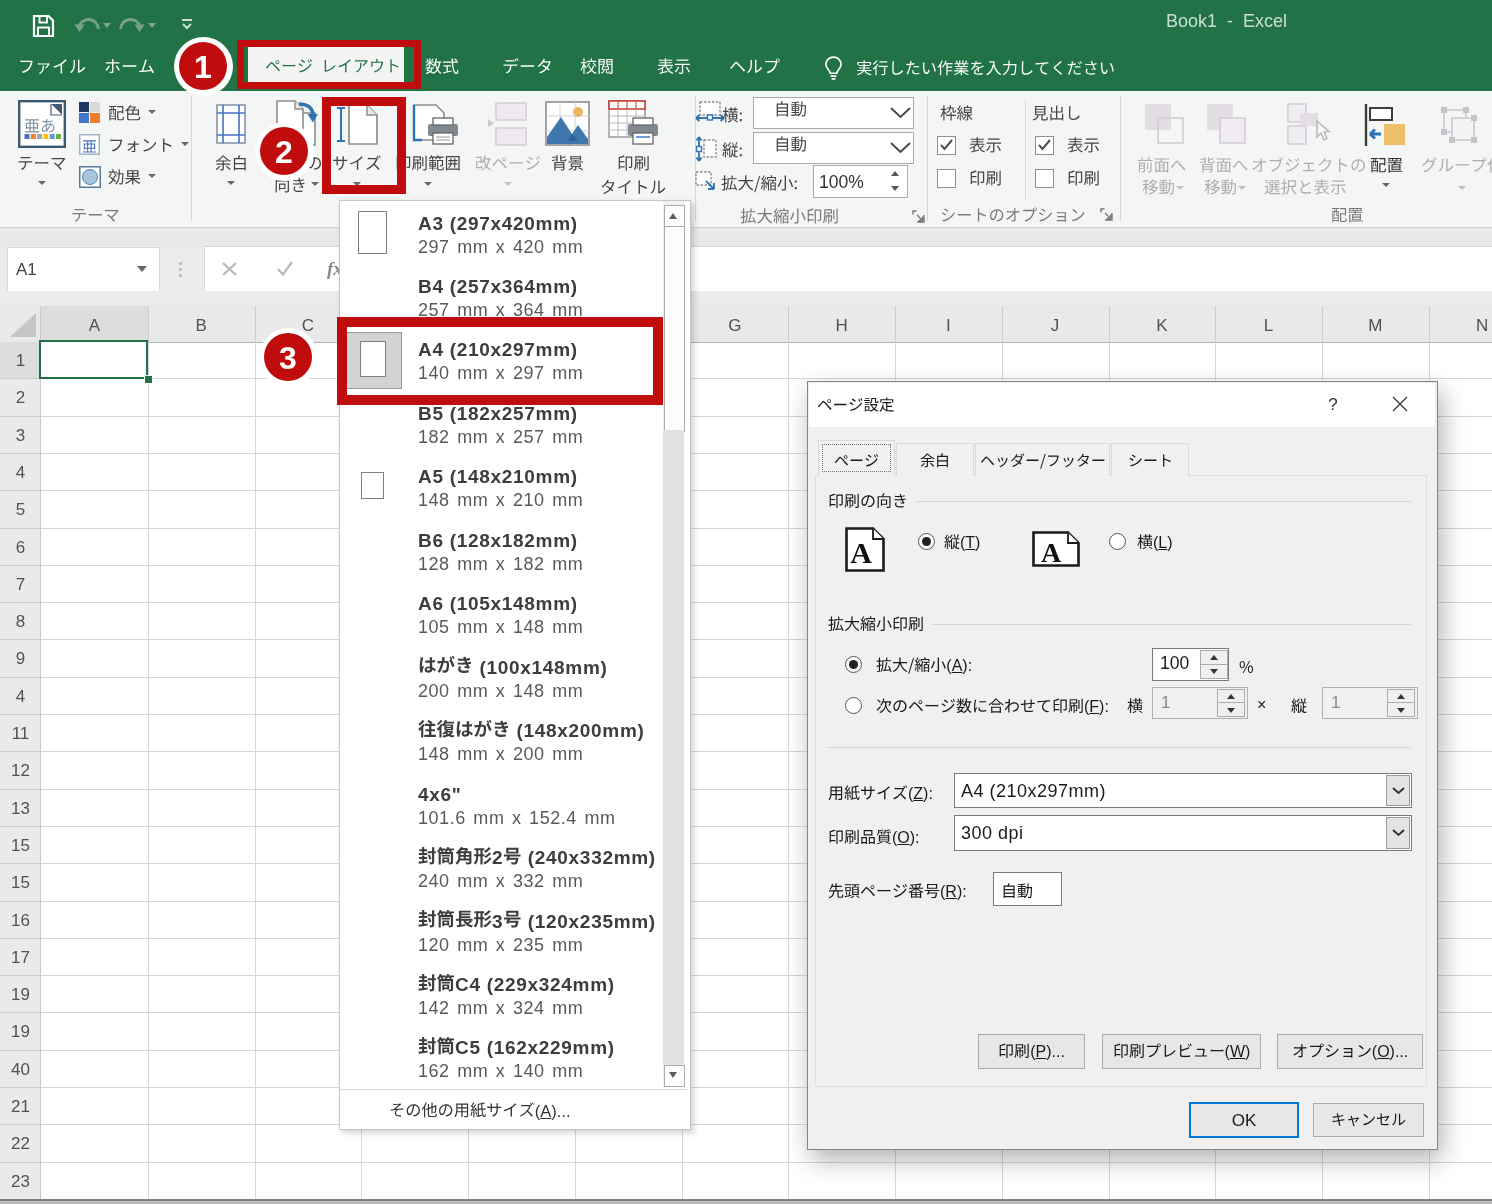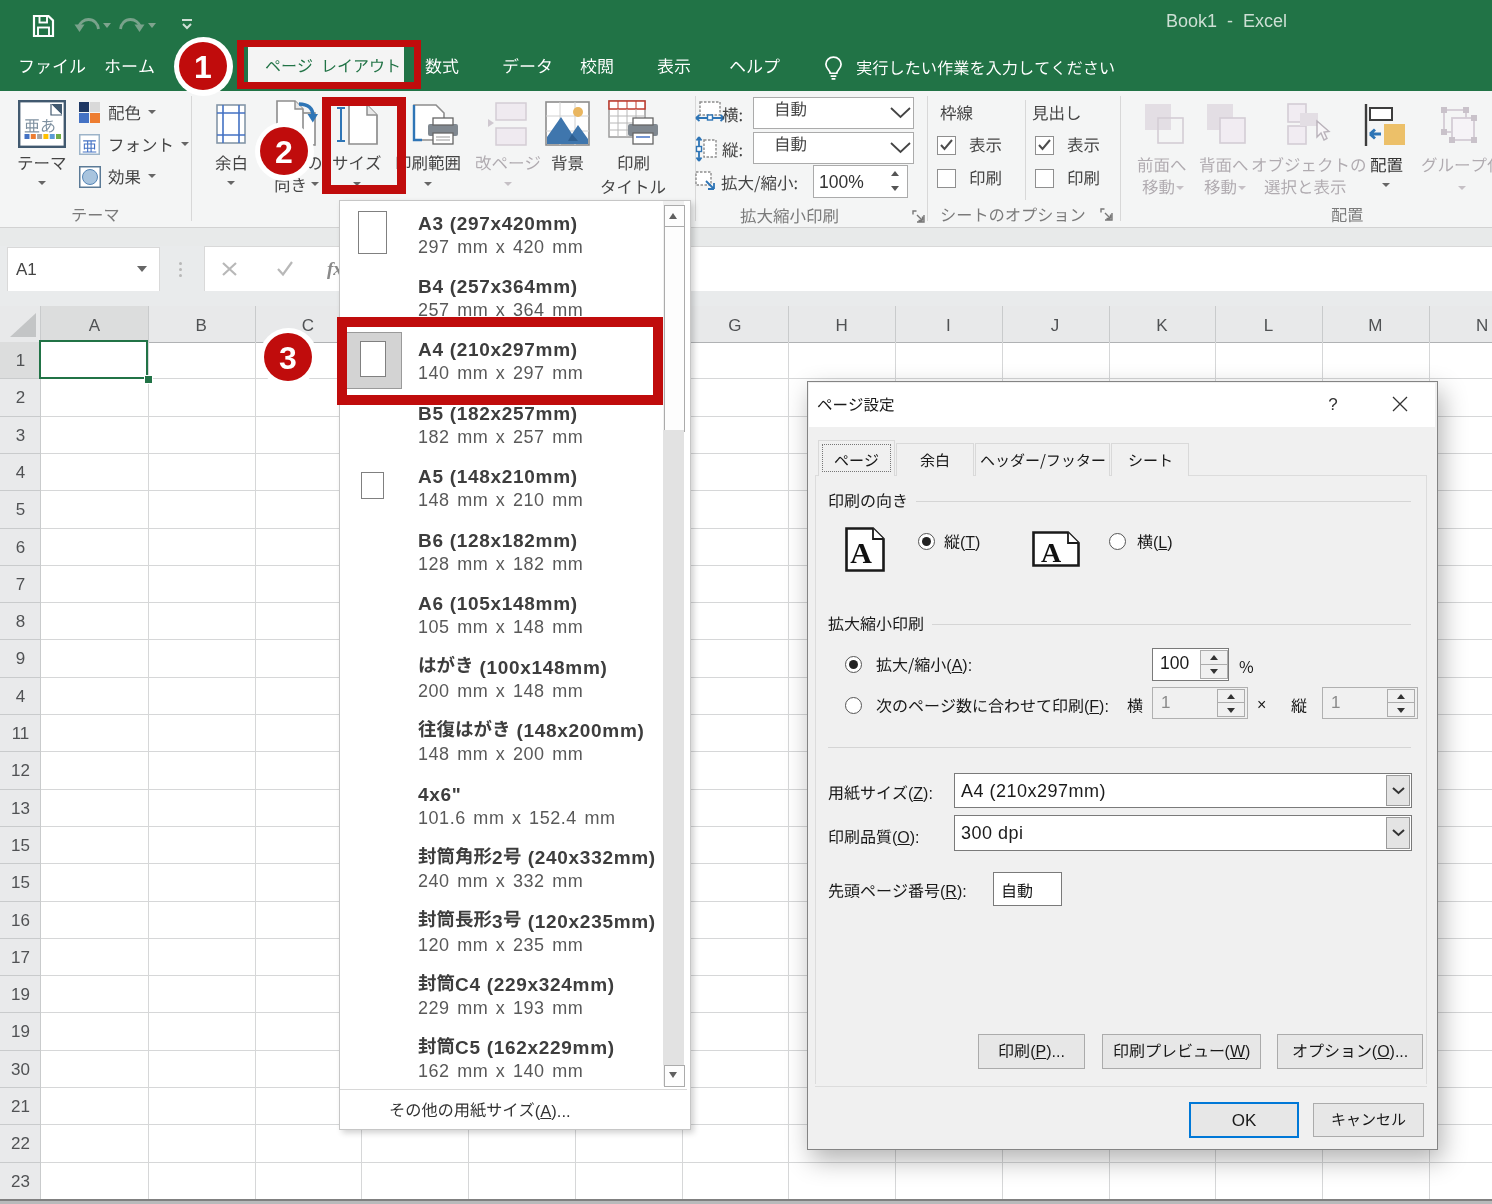--- a/index.html
+++ b/index.html
@@ -659,21 +659,21 @@
 <div style="position:absolute;left:0;top:874.2px;width:41px;text-align:center;font-family:&quot;Liberation Sans&quot;,sans-serif;font-size:17px;color:#505254;line-height:1">15</div>
 <div style="position:absolute;left:0.0px;top:937.8px;width:41.0px;height:1.0px;background:#c9cbcc"></div>
 <div style="position:absolute;left:0;top:911.5px;width:41px;text-align:center;font-family:&quot;Liberation Sans&quot;,sans-serif;font-size:17px;color:#505254;line-height:1">16</div>
 <div style="position:absolute;left:0.0px;top:975.1px;width:41.0px;height:1.0px;background:#c9cbcc"></div>
 <div style="position:absolute;left:0;top:948.8px;width:41px;text-align:center;font-family:&quot;Liberation Sans&quot;,sans-serif;font-size:17px;color:#505254;line-height:1">17</div>
 <div style="position:absolute;left:0.0px;top:1012.4px;width:41.0px;height:1.0px;background:#c9cbcc"></div>
 <div style="position:absolute;left:0;top:986.1px;width:41px;text-align:center;font-family:&quot;Liberation Sans&quot;,sans-serif;font-size:17px;color:#505254;line-height:1">19</div>
 <div style="position:absolute;left:0.0px;top:1049.7px;width:41.0px;height:1.0px;background:#c9cbcc"></div>
 <div style="position:absolute;left:0;top:1023.4px;width:41px;text-align:center;font-family:&quot;Liberation Sans&quot;,sans-serif;font-size:17px;color:#505254;line-height:1">19</div>
 <div style="position:absolute;left:0.0px;top:1087.0px;width:41.0px;height:1.0px;background:#c9cbcc"></div>
-<div style="position:absolute;left:0;top:1060.7px;width:41px;text-align:center;font-family:&quot;Liberation Sans&quot;,sans-serif;font-size:17px;color:#505254;line-height:1">30</div>
+<div style="position:absolute;left:0;top:1060.7px;width:41px;text-align:center;font-family:&quot;Liberation Sans&quot;,sans-serif;font-size:17px;color:#505254;line-height:1">40</div>
 <div style="position:absolute;left:0.0px;top:1124.3px;width:41.0px;height:1.0px;background:#c9cbcc"></div>
 <div style="position:absolute;left:0;top:1098.0px;width:41px;text-align:center;font-family:&quot;Liberation Sans&quot;,sans-serif;font-size:17px;color:#505254;line-height:1">21</div>
 <div style="position:absolute;left:0.0px;top:1161.6px;width:41.0px;height:1.0px;background:#c9cbcc"></div>
 <div style="position:absolute;left:0;top:1135.3px;width:41px;text-align:center;font-family:&quot;Liberation Sans&quot;,sans-serif;font-size:17px;color:#505254;line-height:1">22</div>
 <div style="position:absolute;left:0.0px;top:1198.9px;width:41.0px;height:1.0px;background:#c9cbcc"></div>
 <div style="position:absolute;left:0;top:1172.6px;width:41px;text-align:center;font-family:&quot;Liberation Sans&quot;,sans-serif;font-size:17px;color:#505254;line-height:1">23</div>
 <div style="position:absolute;left:147.8px;top:342.0px;width:1px;height:862.0px;background:#d6d7d8"></div>
 <div style="position:absolute;left:254.5px;top:342.0px;width:1px;height:862.0px;background:#d6d7d8"></div>
 <div style="position:absolute;left:361.2px;top:342.0px;width:1px;height:862.0px;background:#d6d7d8"></div>
 <div style="position:absolute;left:468.0px;top:342.0px;width:1px;height:862.0px;background:#d6d7d8"></div>
@@ -779,21 +779,21 @@
 <svg class="jp" style="position:absolute;left:503.3px;top:911.2px;" width="18.5" height="18.5" viewBox="0 0 1000 1000" fill="#3d3d3d">
     <use href="#g53f7b" x="0" y="800"></use>
   </svg>
 <div style="position:absolute;left:521.8px;top:911.5px;font-family:&quot;Liberation Sans&quot;,sans-serif;font-size:19.0px;color:#3d3d3d;font-weight:bold;line-height:1;white-space:pre;letter-spacing:0.7px"> (120x235mm)</div>
 <div style="position:absolute;left:418.0px;top:935.5px;font-family:&quot;Liberation Sans&quot;,sans-serif;font-size:18.0px;color:#595959;font-weight:normal;line-height:1;white-space:pre;letter-spacing:0.55px;word-spacing:2px">120 mm x 235 mm</div>
 <svg class="jp" style="position:absolute;left:418.0px;top:974.6px;" width="37.0" height="18.5" viewBox="0 0 2000 1000" fill="#3d3d3d">
     <use href="#g5c01b" x="0" y="800"></use>
     <use href="#g7b52b" x="1000" y="800"></use>
   </svg>
 <div style="position:absolute;left:455.0px;top:974.9px;font-family:&quot;Liberation Sans&quot;,sans-serif;font-size:19.0px;color:#3d3d3d;font-weight:bold;line-height:1;white-space:pre;letter-spacing:0.7px">C4 (229x324mm)</div>
-<div style="position:absolute;left:418.0px;top:998.9px;font-family:&quot;Liberation Sans&quot;,sans-serif;font-size:18.0px;color:#595959;font-weight:normal;line-height:1;white-space:pre;letter-spacing:0.55px;word-spacing:2px">229 mm x 193 mm</div>
+<div style="position:absolute;left:418.0px;top:998.9px;font-family:&quot;Liberation Sans&quot;,sans-serif;font-size:18.0px;color:#595959;font-weight:normal;line-height:1;white-space:pre;letter-spacing:0.55px;word-spacing:2px">142 mm x 324 mm</div>
 <svg class="jp" style="position:absolute;left:418.0px;top:1038.0px;" width="37.0" height="18.5" viewBox="0 0 2000 1000" fill="#3d3d3d">
     <use href="#g5c01b" x="0" y="800"></use>
     <use href="#g7b52b" x="1000" y="800"></use>
   </svg>
 <div style="position:absolute;left:455.0px;top:1038.3px;font-family:&quot;Liberation Sans&quot;,sans-serif;font-size:19.0px;color:#3d3d3d;font-weight:bold;line-height:1;white-space:pre;letter-spacing:0.7px">C5 (162x229mm)</div>
 <div style="position:absolute;left:418.0px;top:1062.3px;font-family:&quot;Liberation Sans&quot;,sans-serif;font-size:18.0px;color:#595959;font-weight:normal;line-height:1;white-space:pre;letter-spacing:0.55px;word-spacing:2px">162 mm x 140 mm</div>
 <div style="position:absolute;left:340.0px;top:1089.0px;width:347.0px;height:1.0px;background:#d8d8d8"></div>
 <svg class="jp" style="position:absolute;left:389.0px;top:1103.0px;" width="145.8" height="16.2" viewBox="0 0 9000 1000" fill="#333">
     <use href="#g305dr" x="0" y="800"></use>
     <use href="#g306er" x="1000" y="800"></use>

